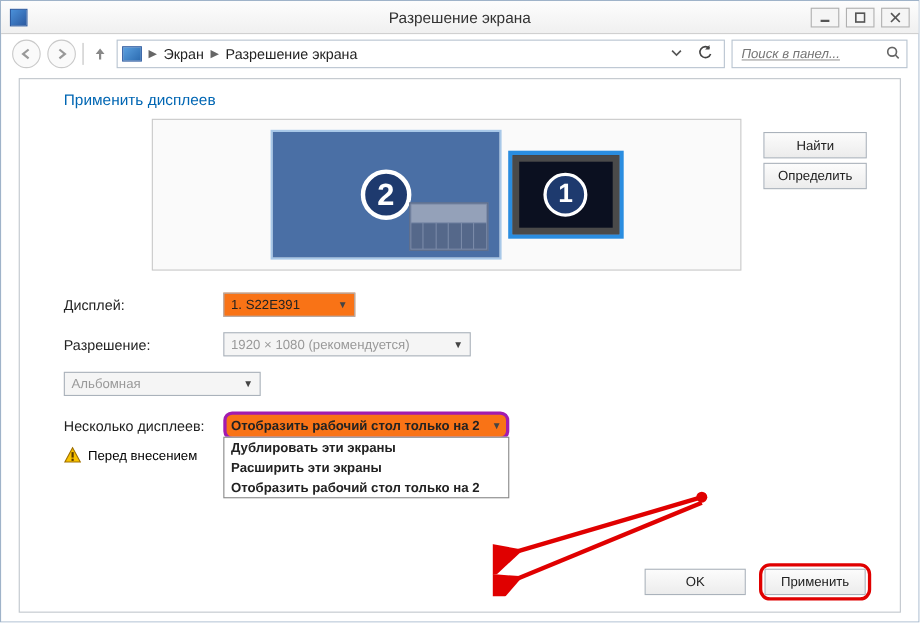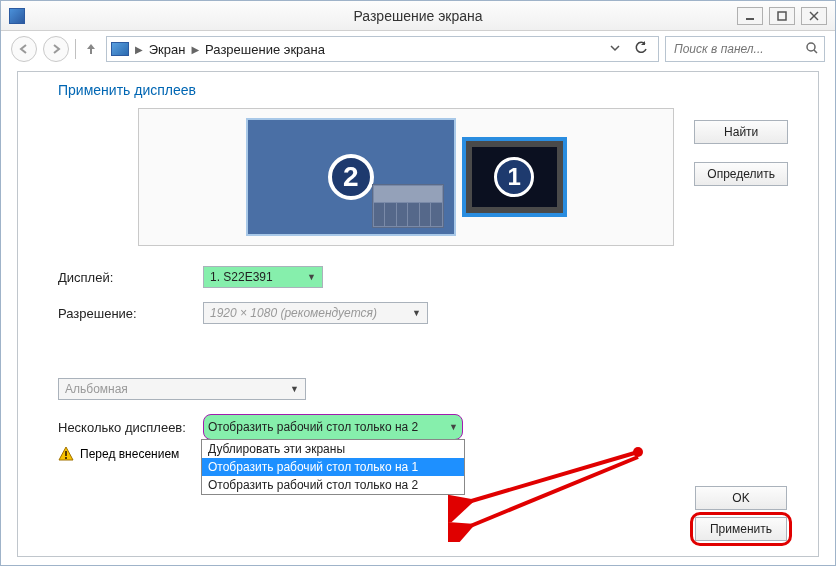--- a/index.html
+++ b/index.html
@@ -132,20 +132,21 @@
   .searchbox {
     width: 160px;
     height: 26px;
     border: 1px solid #b8c4d0;
     display: flex;
     align-items: center;
     padding: 0 6px;
     color: #999;
     font-style: italic;
     background: #fff;
+    text-decoration: underline;
   }
   .searchbox input {
     border: none;
     outline: none;
     width: 100%;
     font-size: 12px;
     font-style: italic;
     color: #999;
     background: transparent;
   }
@@ -224,21 +225,21 @@
     grid-template-columns: repeat(6, 1fr);
     grid-template-rows: 16px 1fr;
     gap: 1px;
     padding: 1px;
   }
   .taskbar-mini .tb-head { grid-column: 1 / -1; background: rgba(255,255,255,0.2);}
   .taskbar-mini .tb-cell { background: #55688a; }
   .preview-buttons {
     display: flex;
     flex-direction: column;
-    gap: 18px;
+    gap: 4px;
     margin-left: 20px;
     margin-top: 12px;
   }
   .btn {
     min-width: 92px;
     height: 24px;
     border: 1px solid #aab2bb;
     background: linear-gradient(#fcfcfc, #ececec);
     cursor: pointer;
     font-size: 12px;
@@ -260,38 +261,39 @@
     font-size: 13px;
   }
   .dropdown {
     border: 1px solid #aab2bb;
     height: 22px;
     display: flex;
     align-items: center;
     padding: 0 6px;
     font-size: 12px;
     color: #222;
-    background: #86efac;
+    background: #f97316;
     cursor: pointer;
     position: relative;
   }
   .dropdown.disabled { color: #999; background: #f5f5f5;}
   .dropdown .dd-arrow {
     margin-left: auto;
     color: #444;
     font-size: 9px;
   }
   .dd-display { width: 120px; }
-  .dd-res { width: 225px; font-style: italic; }
-  .dd-orient { width: 248px; margin-top: 40px; }
+  .dd-res { width: 225px; }
+  .dd-orient { width: 179px; }
   .dd-multi { width: 260px; }
 
   .highlight-red {
-    border: 1px solid #a21caf;
+    border: 3px solid #a21caf;
     border-radius: 10px;
+    font-weight: bold;
   }
   .dd-multi.highlight-red { border-radius: 8px; padding: 1px 4px; height: 26px;}
   
   .dropdown-list {
     position: absolute;
     top: 100%;
     left: -3px;
     width: calc(100% + 6px);
     border: 1px solid #888;
     background: #fff;
@@ -334,23 +336,22 @@
     color: #0066b3;
     font-size: 13px;
     cursor: pointer;
   }
   
   .footer {
     position: absolute;
     bottom: 10px;
     right: 26px;
     display: flex;
-    gap: 2px;
-    align-items: center;
-    flex-direction: column;
+    gap: 12px;
+    align-items: center;
   }
   .apply-highlight {
     border: 3px solid #e00000;
     border-radius: 10px;
     padding: 2px;
   }
   
   .anno-arrow {
     position: absolute;
     pointer-events: none;
@@ -490,21 +491,21 @@
         </div>
 
         <div class="form-row" style="margin-bottom:6px;">
           <div class="flabel">Несколько дисплеев:</div>
           <div class="dropdown dd-multi highlight-red">
             <span>Отобразить рабочий стол только на 2</span>
             <span class="dd-arrow">▼</span>
 
             <div class="dropdown-list">
               <div class="opt">Дублировать эти экраны</div>
-              <div class="opt selected">Отобразить рабочий стол только на 1</div>
+              <div class="opt">Расширить эти экраны</div>
               <div class="opt">Отобразить рабочий стол только на 2</div>
             </div>
           </div>
         </div>
 
         <div class="warn-row" style="">
           <span class="warn-icon">
             <svg width="16" height="16">
                 <path d="M8 1 L15 14 L1 14 Z" fill="#f8c200" stroke="#a07000" stroke-width="1"></path>
                 <rect x="7" y="5" width="2" height="5" fill="#5a3b00"></rect>

